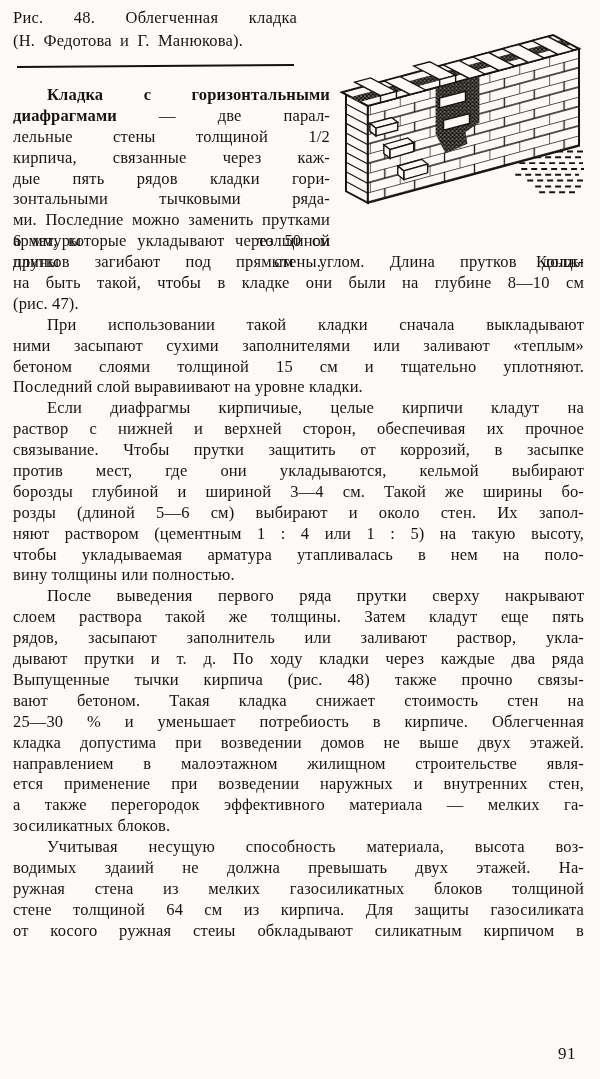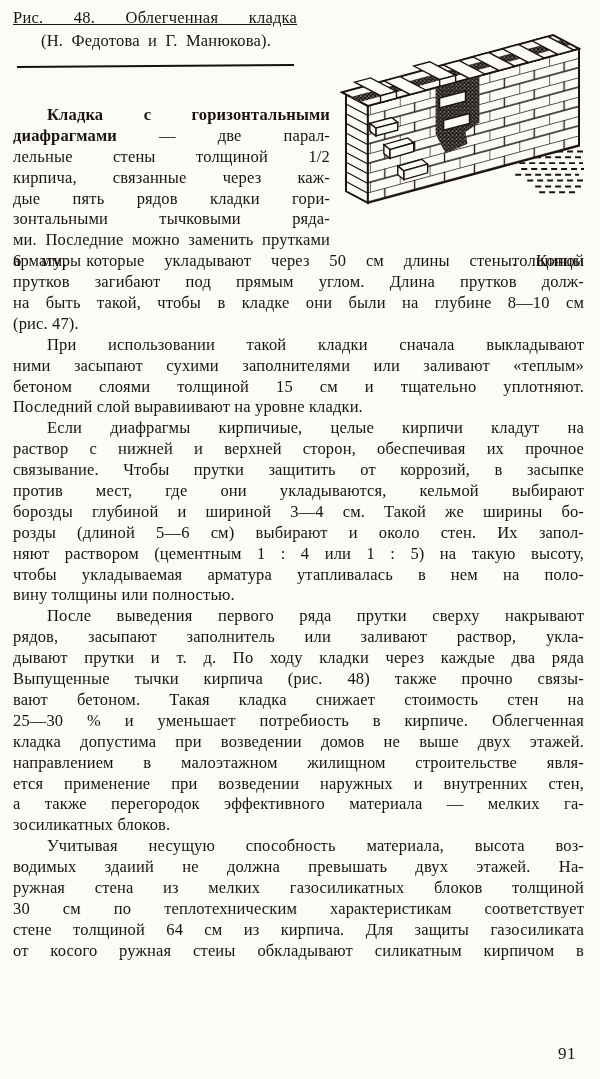--- a/index.html
+++ b/index.html
@@ -23,32 +23,32 @@
     margin: 0 0 6px 10px;
   }
   .figure svg { display: block; width: 244px; height: 226px; }
 
   .caption {
     width: 284px;
     font-size: 16.5px;
     line-height: 23px;
     letter-spacing: 0.2px;
   }
-  .caption .cl1 { text-align: justify; text-align-last: justify; text-decoration: underline; }
-  .caption .cl2 { text-align: left; word-spacing: 4px; margin-left: 28px; }
+  .caption .cl1 { text-align: justify; text-align-last: justify; }
+  .caption .cl2 { text-align: left; word-spacing: 4px; }
 
   .rule {
     width: 277px;
     height: 2px;
     background: #15120f;
     margin: 13px 0 0 4px;
     transform: rotate(-0.4deg);
   }
 
-  .text-flow { margin-top: 38px; }
+  .text-flow { margin-top: 18px; }
   .tl {
     font-size: 16.5px;
     line-height: 20.9px;
     height: 20.9px;
     letter-spacing: 0.15px;
     text-align: justify;
     text-align-last: justify;
     white-space: normal;
   }
   .tl.left { text-align-last: left; }
@@ -168,33 +168,33 @@
       <div class="tl ind"><span>Если диафрагмы кирпичиые, целые кирпичи кладут на</span></div>
       <div class="tl"><span>раствор с нижней и верхней сторон, обеспечивая их прочное</span></div>
       <div class="tl"><span>связывание. Чтобы прутки защитить от коррозий, в засыпке</span></div>
       <div class="tl"><span>против мест, где они укладываются, кельмой выбирают</span></div>
       <div class="tl"><span>борозды глубиной и шириной 3—4 см. Такой же ширины бо-</span></div>
       <div class="tl"><span>розды (длиной 5—6 см) выбирают и около стен. Их запол-</span></div>
       <div class="tl"><span>няют раствором (цементным 1 : 4 или 1 : 5) на такую высоту,</span></div>
       <div class="tl"><span>чтобы укладываемая арматура утапливалась в нем на поло-</span></div>
       <div class="tl left"><span>вину толщины или полностью.</span></div>
       <div class="tl ind"><span>После выведения первого ряда прутки сверху накрывают</span></div>
+      <div class="tl"><span>слоем раствора такой же толщины. Затем кладут еще пять</span></div>
       <div class="tl"><span>рядов, засыпают заполнитель или заливают раствор, укла-</span></div>
       <div class="tl"><span>дывают прутки и т. д. По ходу кладки через каждые два ряда</span></div>
       <div class="tl"><span>Выпущенные тычки кирпича (рис. 48) также прочно связы-</span></div>
       <div class="tl"><span>вают бетоном. Такая кладка снижает стоимость стен на</span></div>
       <div class="tl"><span>25—30 % и уменьшает потребиость в кирпиче. Облегченная</span></div>
       <div class="tl"><span>кладка допустима при возведении домов не выше двух этажей.</span></div>
       <div class="tl"><span>направлением в малоэтажном жилищном строительстве явля-</span></div>
       <div class="tl"><span>ется применение при возведении наружных и внутренних стен,</span></div>
       <div class="tl"><span>а также перегородок эффективного материала — мелких га-</span></div>
       <div class="tl left"><span>зосиликатных блоков.</span></div>
       <div class="tl ind"><span>Учитывая несущую способность материала, высота воз-</span></div>
       <div class="tl"><span>водимых здаиий не должна превышать двух этажей. На-</span></div>
       <div class="tl"><span>ружная стена из мелких газосиликатных блоков толщиной</span></div>
-      <div class="tl"><span>30 см по теплотехническим характеристикам соответствует</span></div>
       <div class="tl"><span>стене толщиной 64 см из кирпича. Для защиты газосиликата</span></div>
       <div class="tl"><span>от косого ружная стеиы обкладывают силикатным кирпичом в</span></div>
     </div>
 
   <div class="page-number">91</div>
 
 </div>
 
 </body></html>

